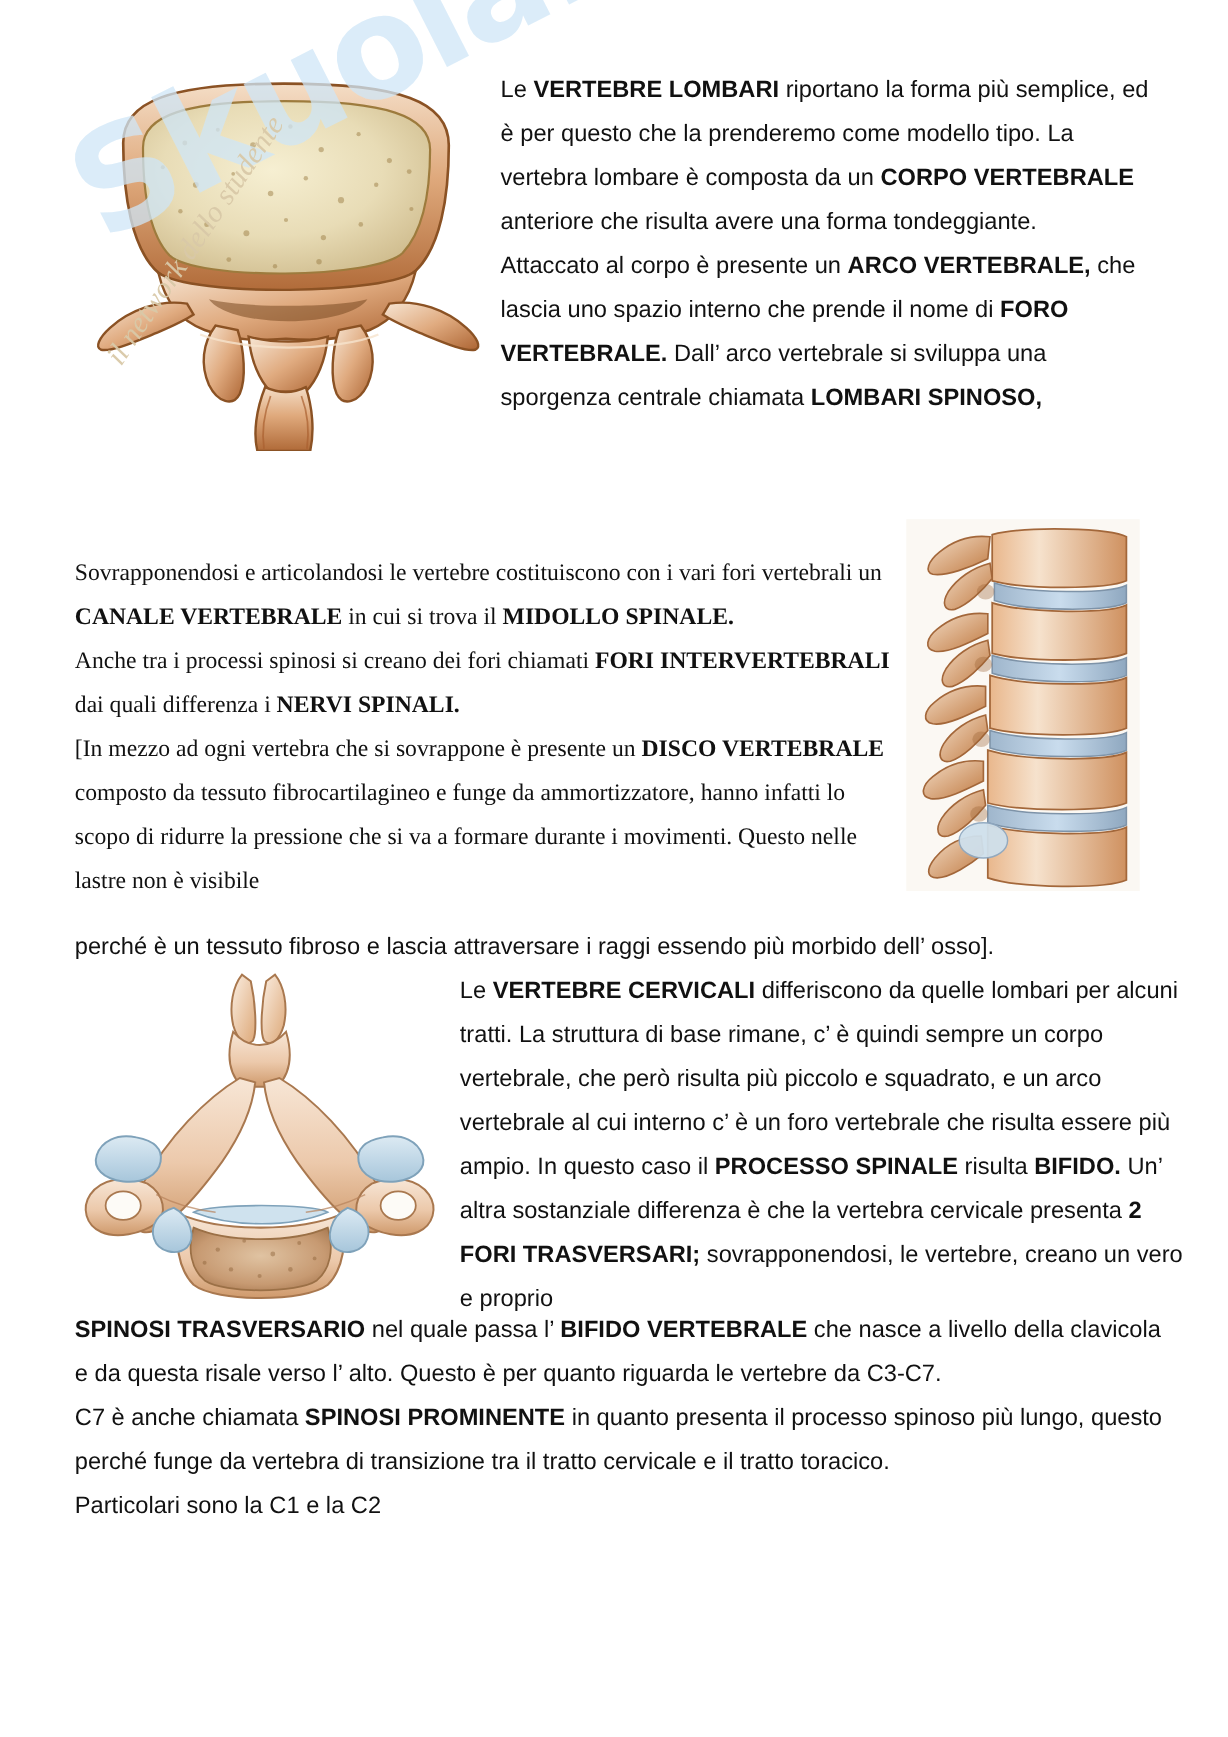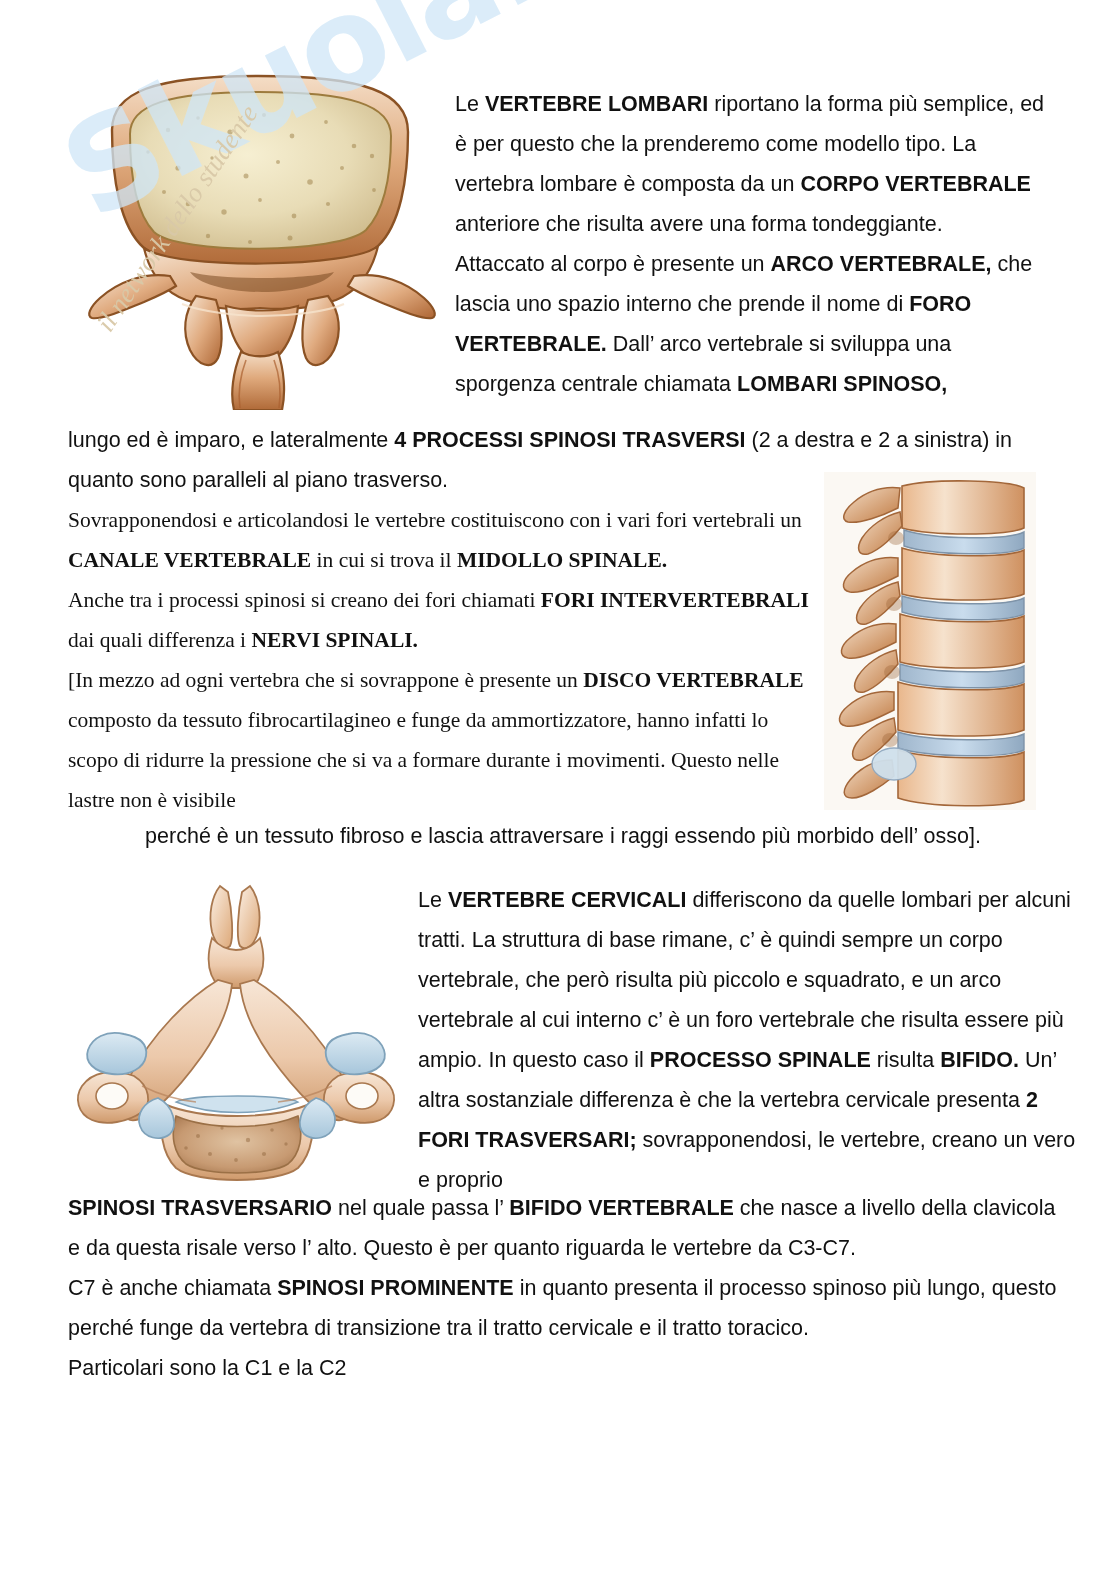--- a/index.html
+++ b/index.html
@@ -68,21 +68,21 @@
     font-family: "Liberation Sans", sans-serif;
     font-size: 21.5px;
     line-height: 40px;
     color: #111;
     white-space: pre-wrap;
   }
   .b { font-weight: bold; }
 
   #para-lombari-top {
     left: 455px;
-    top: 84px;
+    top: 61px;
     width: 600px;
   }
   #para-lombari-full {
     left: 68px;
     top: 420px;
     width: 990px;
   }
   #para-sovrapponendosi {
     left: 68px;
     top: 500px;
@@ -205,21 +205,20 @@
       <path d="M168 300 C162 316 160 334 162 348" fill="none" stroke="#a9602f" stroke-width="1.6" opacity="0.7"></path>
       <path d="M196 300 C202 316 203 334 201 348" fill="none" stroke="#a9602f" stroke-width="1.6" opacity="0.7"></path>
 
       <path d="M104 244 C124 252 160 256 184 256 C212 256 248 252 266 244" fill="none" stroke="#f6e3cd" stroke-width="2" opacity="0.8"></path>
     </svg>
   </div>
 
   <div class="txt" id="para-lombari-top"><span>Le </span><span class="b">VERTEBRE LOMBARI</span><span> riportano la forma più semplice, ed è per questo che la prenderemo come modello tipo. La vertebra lombare è composta da un </span><span class="b">CORPO VERTEBRALE</span><span> anteriore che risulta avere una forma tondeggiante.
 Attaccato al corpo è presente un </span><span class="b">ARCO VERTEBRALE,</span><span> che lascia uno spazio interno che prende il nome di </span><span class="b">FORO VERTEBRALE.</span><span> Dall’ arco vertebrale si sviluppa una sporgenza centrale chiamata </span><span class="b">LOMBARI SPINOSO,</span></div>
 
-  <div class="txt" id="para-lombari-full"><span>lungo ed è imparo, e lateralmente </span><span class="b">4 PROCESSI SPINOSI TRASVERSI</span><span> (2 a destra e 2 a sinistra) in quanto sono paralleli al piano trasverso.</span></div>
 
   <div class="figure" id="fig-lumbar-lateral">
     <svg width="212" height="338" viewBox="0 0 212 338">
       <defs>
         <linearGradient id="vbGrad" x1="0" y1="0" x2="1" y2="0">
           <stop offset="0%" stop-color="#e9b78c"></stop>
           <stop offset="35%" stop-color="#f6e2cd"></stop>
           <stop offset="100%" stop-color="#cf9160"></stop>
         </linearGradient>
         <linearGradient id="discGrad" x1="0" y1="0" x2="1" y2="0">
@@ -275,21 +274,21 @@
         <ellipse cx="68" cy="200" rx="8" ry="7"></ellipse>
         <ellipse cx="66" cy="268" rx="8" ry="7"></ellipse>
       </g>
     </svg>
   </div>
 
   <div class="txt" id="para-sovrapponendosi"><span>Sovrapponendosi e articolandosi le vertebre costituiscono con i vari fori vertebrali un </span><span class="b">CANALE VERTEBRALE</span><span> in cui si trova il </span><span class="b">MIDOLLO SPINALE.</span><span>
 Anche tra i processi spinosi si creano dei fori chiamati </span><span class="b">FORI INTERVERTEBRALI</span><span> dai quali differenza i </span><span class="b">NERVI SPINALI.</span><span>
 [In mezzo ad ogni vertebra che si sovrappone è presente un </span><span class="b">DISCO VERTEBRALE</span><span> composto da tessuto fibrocartilagineo e funge da ammortizzatore, hanno infatti lo scopo di ridurre la pressione che si va a formare durante i movimenti. Questo nelle lastre non è visibile</span></div>
 
-  <div class="txt" style="left:68px; top:816px; width:990px;text-align:center;" id="para-perche"><span>perché è un tessuto fibroso e lascia attraversare i raggi essendo più morbido dell’ osso].</span></div>
+  <div class="txt" style="left:68px; top:840px; width:990px;" id="para-perche"><span>perché è un tessuto fibroso e lascia attraversare i raggi essendo più morbido dell’ osso].</span></div>
 
   <div class="figure" id="fig-cervical-superior">
     <svg width="330" height="310" viewBox="0 0 330 310">
       <defs>
         <linearGradient id="cbone" x1="0" y1="0" x2="0" y2="1">
           <stop offset="0%" stop-color="#f7e6d6"></stop>
           <stop offset="55%" stop-color="#ecc9ab"></stop>
           <stop offset="100%" stop-color="#cf9a6c"></stop>
         </linearGradient>
         <linearGradient id="cbone2" x1="0" y1="0" x2="1" y2="1">

